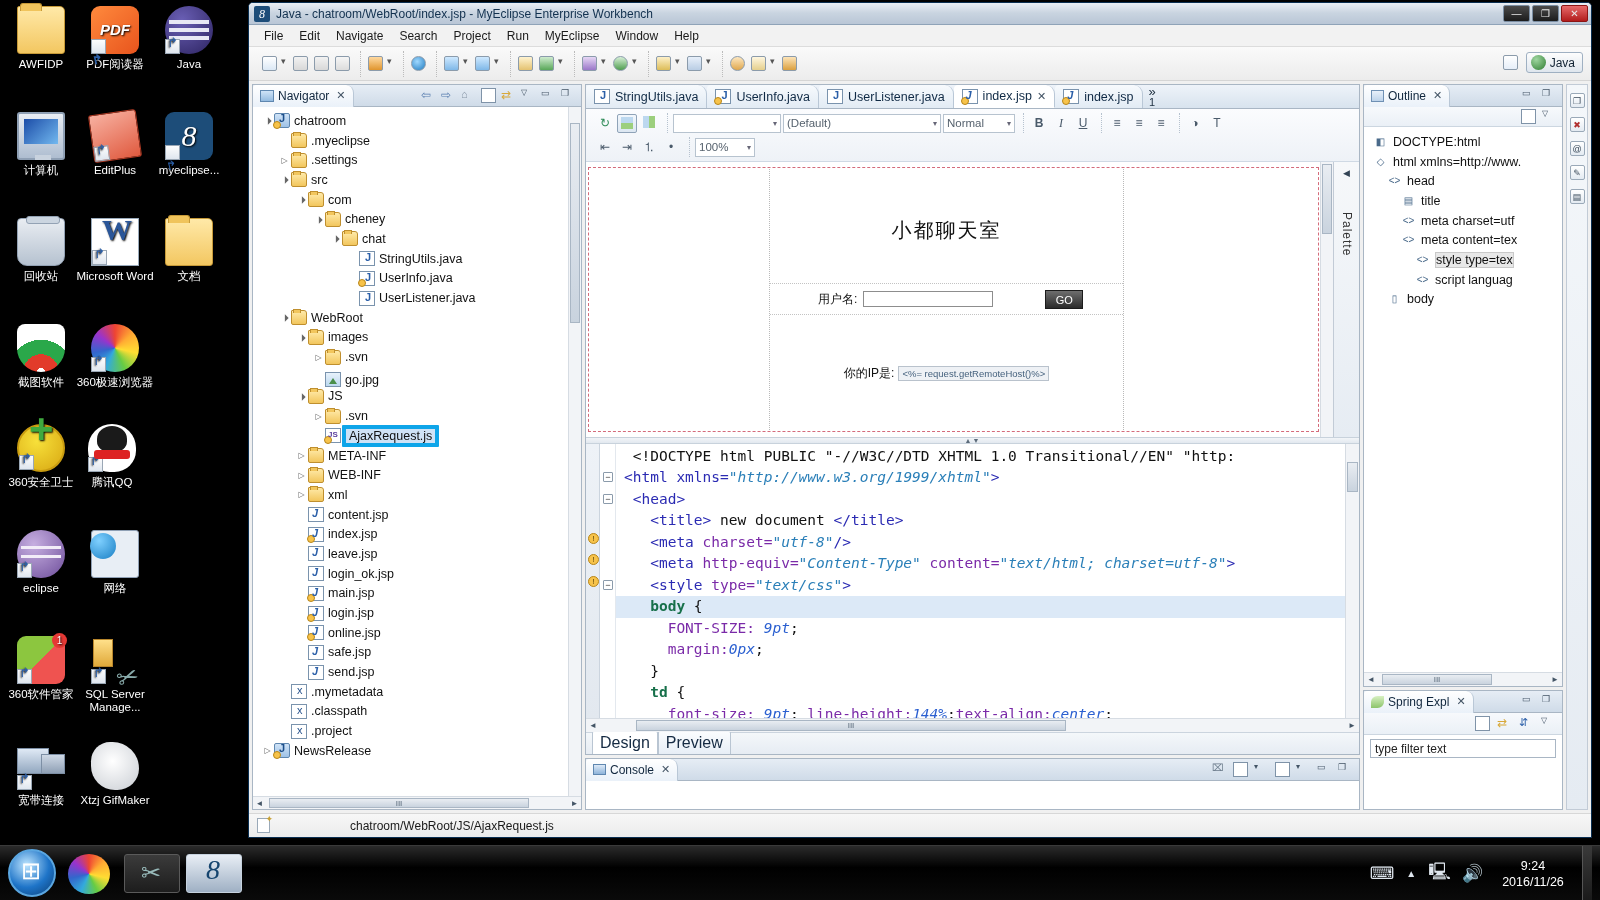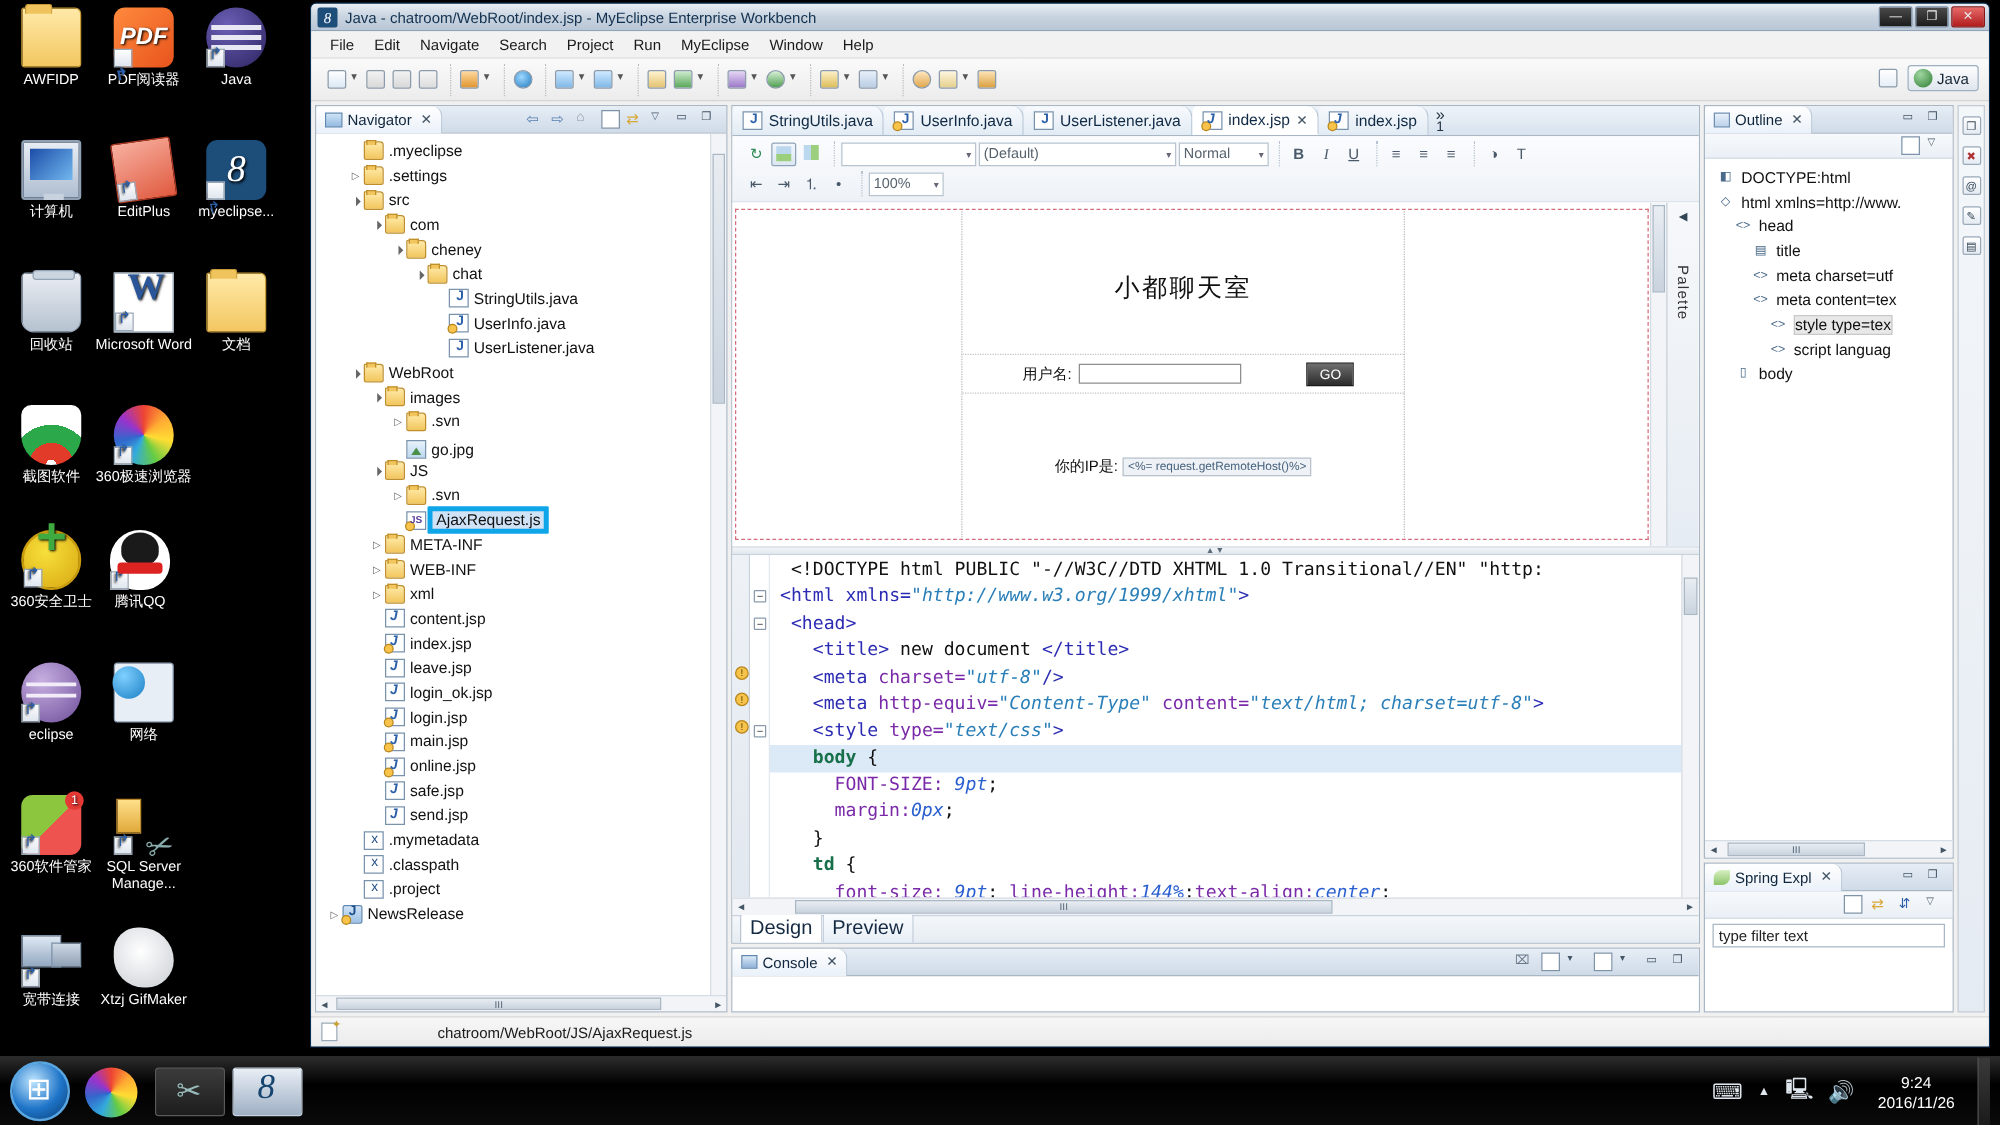--- a/index.html
+++ b/index.html
@@ -30,21 +30,21 @@
     background: linear-gradient(#fdfdfd,#dfe6ef); border: 1px solid #9aa7b5;
   }
   .shortcut-arrow:after {
     content: "↰"; position: absolute; left: 1px; top: -4px;
     font-size: 13px; color: #2b5fa8; transform: scaleX(-1);
   }
 
   
   .ic-folder { background: linear-gradient(#ffe9a8,#f3c761); border:1px solid #c79a38; border-radius:2px 5px 3px 3px; }
   .ic-folder:before { content:""; position:absolute; left:2px; top:-4px; width:20px; height:7px; background:#f0c45c; border:1px solid #c79a38; border-bottom:none; border-radius:3px 3px 0 0;}
-  .ic-pdf { background: linear-gradient(135deg,#ff8a3d,#e8541d); border-radius:9px; color:#fff; font-weight:bold; font-size:19px; line-height:48px; font-style:italic;}
+  .ic-pdf { background: linear-gradient(135deg,#ff8a3d,#e8541d); border-radius:9px; color:#fff; font-weight:bold; font-size:15px; line-height:48px; font-style:italic;}
   .ic-java { border-radius:50%; background: radial-gradient(circle at 35% 30%, #6a5fb5, #2c2360); }
   .ic-java:before{content:""; position:absolute; left:4px; top:14px; width:40px; height:4px; background:#e8e8f5; box-shadow:0 8px 0 #e8e8f5, 0 16px 0 #e8e8f5;}
   .ic-pc { background: linear-gradient(#e8edf4,#aebdd0); border:2px solid #8fa0b5; border-radius:3px;}
   .ic-pc:before{content:""; position:absolute; left:5px; top:5px; right:5px; bottom:14px; background:linear-gradient(135deg,#1c4da8,#72b8ef);}
   .ic-pc:after{content:""; position:absolute; left:16px; bottom:-2px; width:16px; height:5px; background:#c8d2de;}
   .ic-editplus { background: linear-gradient(160deg,#f7b0a0,#e05a3f); border:1px solid #b03a24; border-radius:3px; transform:rotate(-8deg);}
   .ic-myecl { background: linear-gradient(#2e5f8f,#123košk); background:#1d4d79; border-radius:9px; color:#fff; font-size:30px; font-style:italic; line-height:48px; font-family:"Liberation Serif",serif;}
   .ic-bin { background: linear-gradient(#e9edf2,#b6c2d0); border-radius:4px 4px 10px 10px; border:1px solid #93a2b4; }
   .ic-bin:before{content:""; position:absolute;left:8px;top:-3px;width:32px;height:6px;background:#cbd5e0;border:1px solid #93a2b4;border-radius:3px;}
   .ic-word { background:#fff; border:1px solid #9ab; }
@@ -523,20 +523,27 @@
             <span class="vtool" style="color:#8a98a8;font-size:11px;">⌂</span>
             <span class="vtool mini-sq"></span>
             <span class="vtool" style="color:#d8a93a;font-size:12px;">⇄</span>
             <span class="vtool" style="font-size:8px;color:#456;">▽</span>
             <span class="vtool" style="font-size:9px;color:#456;">▭</span>
             <span class="vtool" style="font-size:9px;color:#456;">❐</span>
           </span>
         </div>
         <div style="flex:1; display:flex; min-height:0;">
           <div class="tree" id="nav-tree">
+              <div class="tnode" style="padding-left: 4px;">
+                <span class="arrow open"></span>
+                <span class="tico2 f-prj">
+                  <span class="warnbadge"></span>
+                </span>
+                <span>chatroom</span>
+              </div>
               <div class="tnode" style="padding-left: 21px;">
                 <span class="arrow "></span>
                 <span class="tico2 f-folder"></span>
                 <span>.myeclipse</span>
               </div>
               <div class="tnode" style="padding-left: 21px;">
                 <span class="arrow closed"></span>
                 <span class="tico2 f-folder"></span>
                 <span>.settings</span>
               </div>
@@ -649,28 +656,28 @@
               <div class="tnode" style="padding-left: 38px;">
                 <span class="arrow "></span>
                 <span class="tico2 f-jsp"></span>
                 <span>login_ok.jsp</span>
               </div>
               <div class="tnode" style="padding-left: 38px;">
                 <span class="arrow "></span>
                 <span class="tico2 f-jsp">
                   <span class="warnbadge"></span>
                 </span>
-                <span>login.jsp</span>
+                <span>main.jsp</span>
               </div>
               <div class="tnode" style="padding-left: 38px;">
                 <span class="arrow "></span>
                 <span class="tico2 f-jsp">
                   <span class="warnbadge"></span>
                 </span>
-                <span>main.jsp</span>
+                <span>login.jsp</span>
               </div>
               <div class="tnode" style="padding-left: 38px;">
                 <span class="arrow "></span>
                 <span class="tico2 f-jsp">
                   <span class="warnbadge"></span>
                 </span>
                 <span>online.jsp</span>
               </div>
               <div class="tnode" style="padding-left: 38px;">
                 <span class="arrow "></span>

